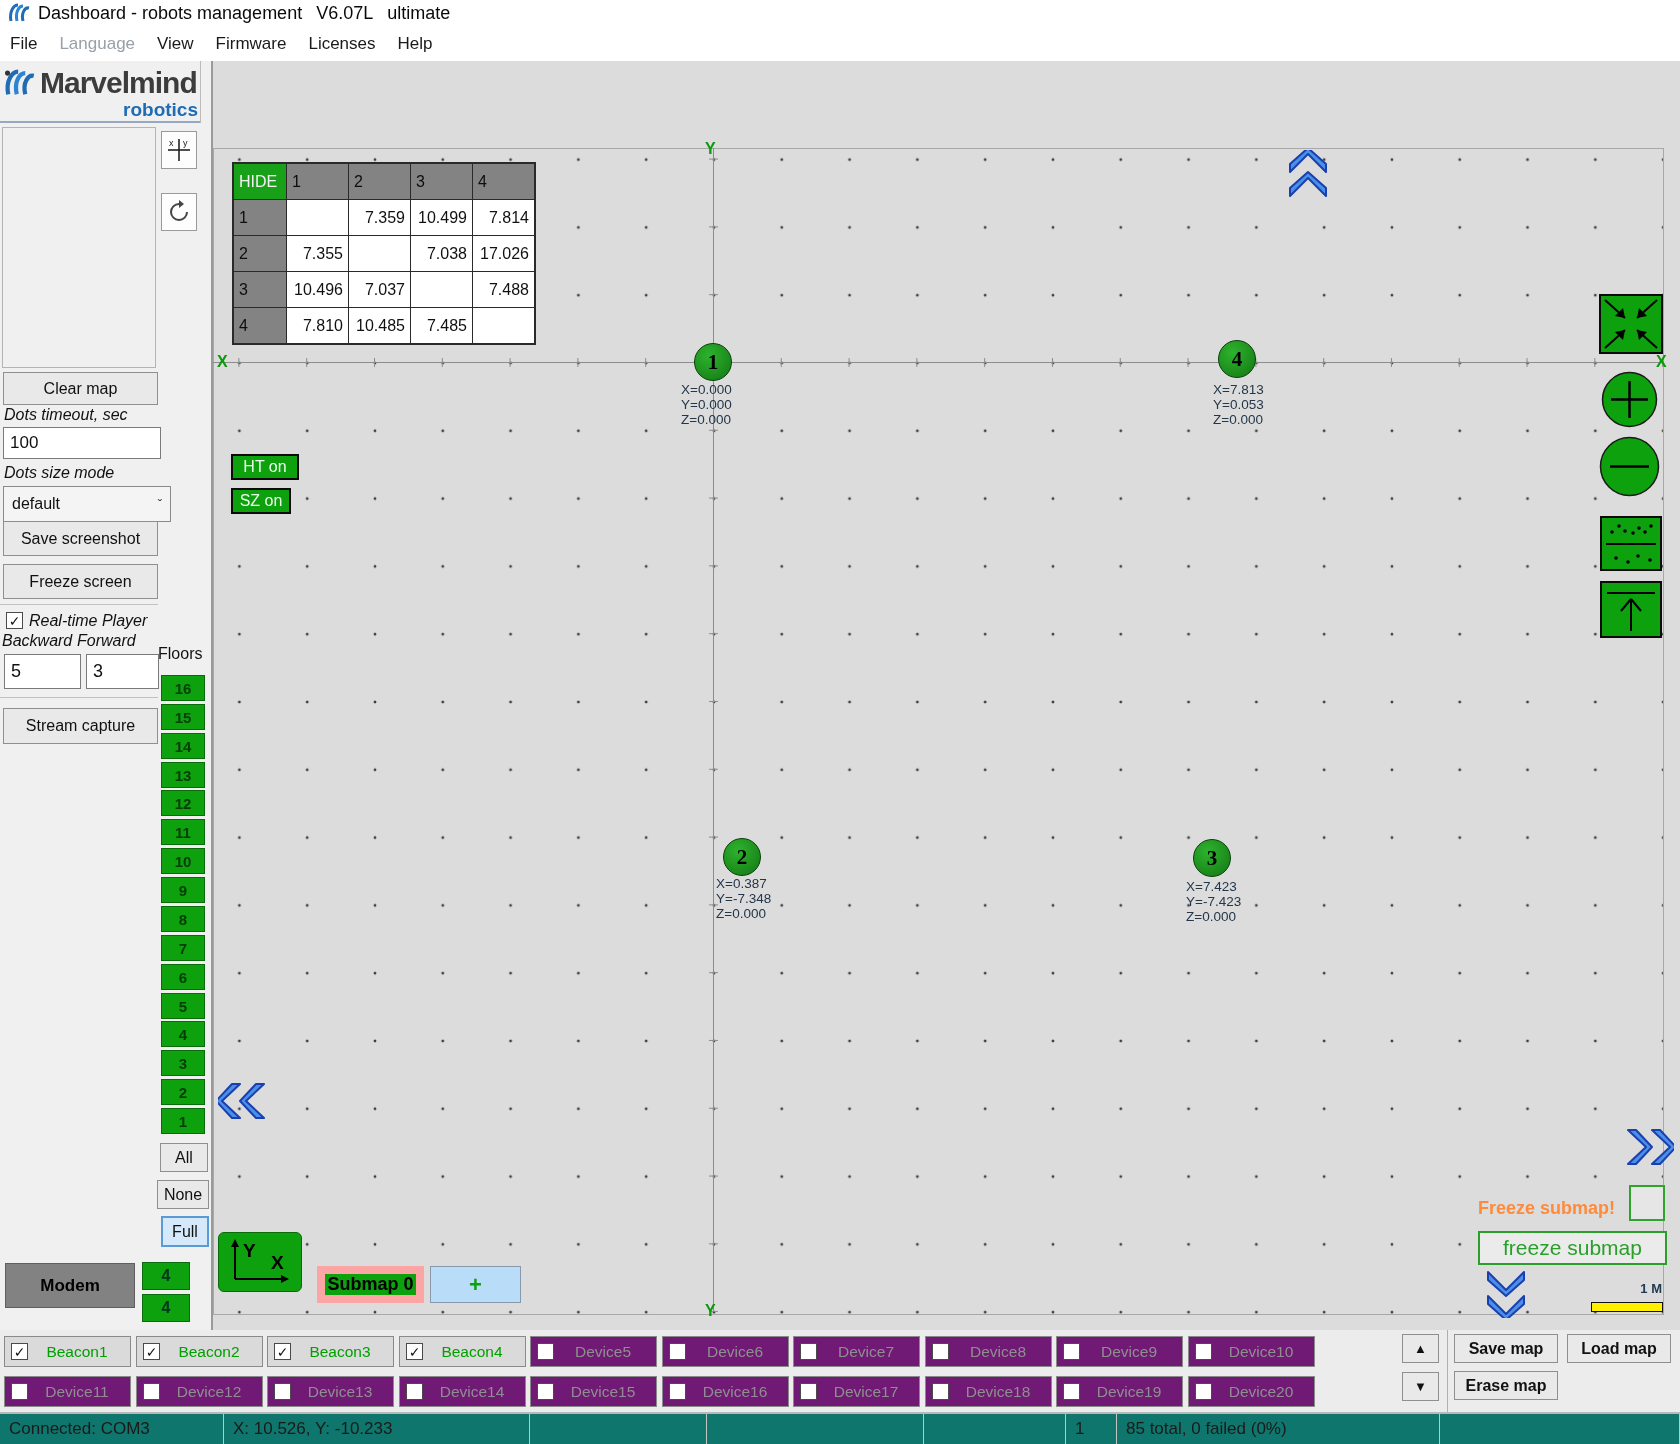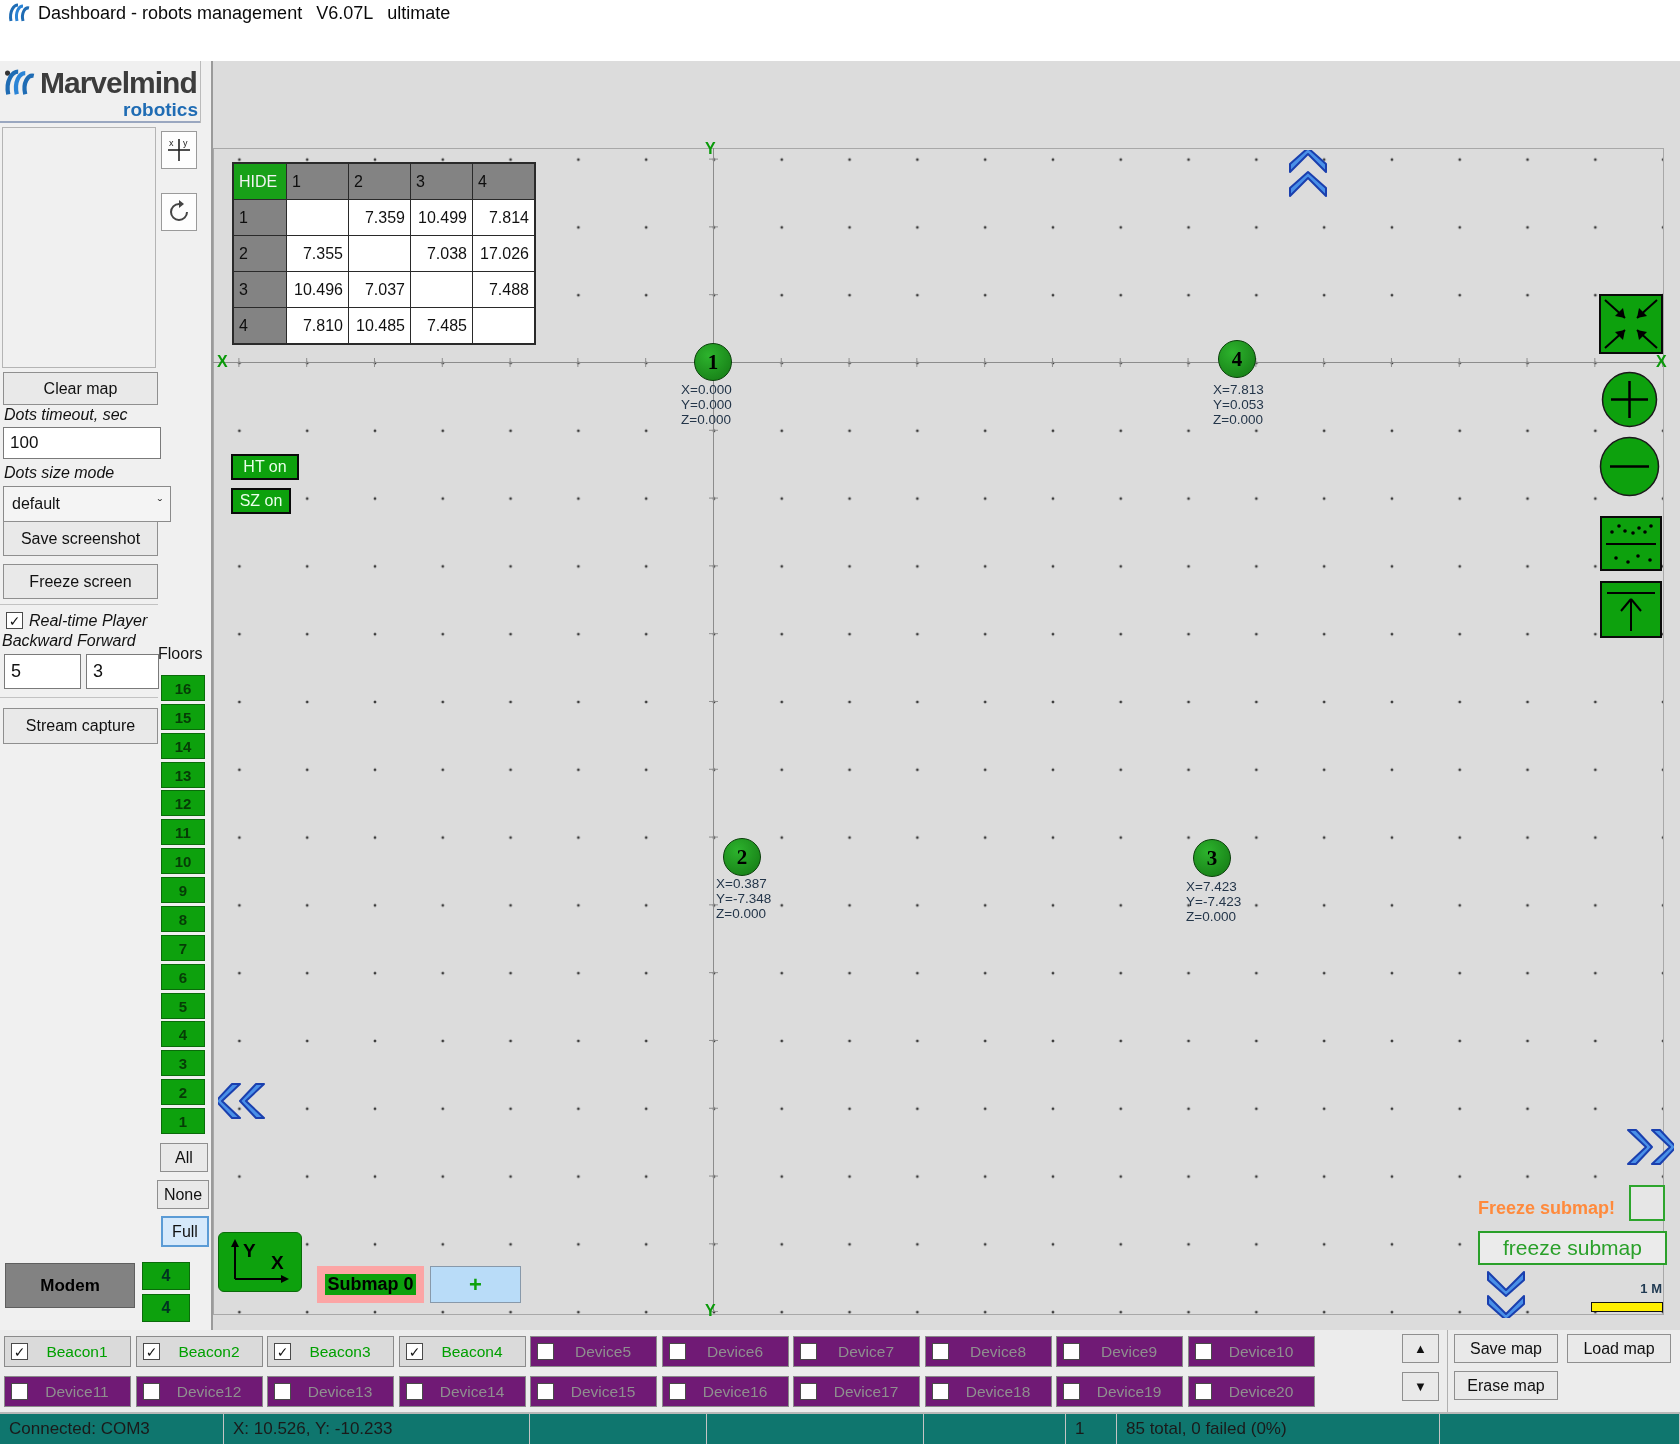--- a/index.html
+++ b/index.html
@@ -82,21 +82,21 @@
   .yx-box{position:absolute;left:218px;top:1232px;width:82px;height:58px;background:#0da10d;border-radius:6px;border:1px solid #0a6b0a;}
 
   
   .devices-panel{position:absolute;left:0;top:1330px;width:1680px;height:82px;background:#ececec;}
   .dev-cell{position:absolute;width:127px;height:31px;background:#701a75;border:1px solid #8a8a8a;box-sizing:border-box;display:flex;align-items:center;padding-left:6px;}
   .dev-cell.active{background:#dadada;}
   .dev-label{flex:1;text-align:center;font-size:15.5px;color:#8f8f8f;padding-right:4px;}
   .dev-label.green{color:#00A000;}
   .panel-vline{position:absolute;top:1330px;width:1px;height:82px;background:#b0b0b0;}
   .arrow-btn{position:absolute;left:1402px;width:37px;height:29px;background:#e9e9e9;border:1px solid #8f8f8f;box-sizing:border-box;display:flex;align-items:center;justify-content:center;font-size:13px;color:#111;}
-  .map-file-btn{position:absolute;width:104px;height:29px;background:#e9e9e9;border:1px solid #8f8f8f;box-sizing:border-box;display:flex;align-items:center;justify-content:center;font-size:16px;color:#111;}
+  .map-file-btn{position:absolute;width:104px;height:29px;background:#e9e9e9;border:1px solid #8f8f8f;box-sizing:border-box;display:flex;align-items:center;justify-content:center;font-size:16px;color:#111;font-weight:bold;}
 
   
   .statusbar{position:absolute;left:0;top:1412px;width:1680px;height:32px;background:#0f766e;border-top:2px solid #b8b8b8;box-sizing:border-box;}
   .status-seg{position:absolute;top:0;height:30px;display:flex;align-items:center;padding-left:9px;font-size:17px;color:#1a1a1a;border-right:1px solid #c4c4c4;box-sizing:border-box;white-space:nowrap;}
 </style>
 </head>
 <body>
 
 <div class="app">
 
@@ -106,20 +106,28 @@
       <path d="M9 18 C7 9 11 3 15 3" stroke="#2b84d6" stroke-width="3" fill="none"></path>
       <path d="M15 18 C13 10 17 4 21 5" stroke="#1f6cb4" stroke-width="3" fill="none"></path>
     </svg>
     <span class="title-text" style="margin-left:38px">Dashboard - robots management</span>
     <span class="title-sep"></span>
     <span class="title-text" style="margin-left:0">V6.07L</span>
     <span class="title-sep"></span>
     <span class="title-text" style="margin-left:0">ultimate</span>
   </div>
 
+  <div class="menubar" id="menubar">
+      <div class="menu-item">File</div>
+      <div class="menu-item disabled">Language</div>
+      <div class="menu-item">View</div>
+      <div class="menu-item">Firmware</div>
+      <div class="menu-item">Licenses</div>
+      <div class="menu-item">Help</div>
+    </div>
 
   <div class="sidebar"></div>
   <div class="side-vline"></div>
 
   <svg class="abs" style="left:4px;top:64px" width="34" height="38" viewBox="0 0 24 20">
     <circle cx="2.5" cy="3" r="1.8" fill="#333"></circle>
     <path d="M3 18 C1 8 6 2 10 2" stroke="#1f6cb4" stroke-width="3" fill="none"></path>
     <path d="M9 18 C7 9 11 3 15 3" stroke="#2b84d6" stroke-width="3" fill="none"></path>
     <path d="M15 18 C13 10 17 4 21 5" stroke="#1f6cb4" stroke-width="3" fill="none"></path>
   </svg>

